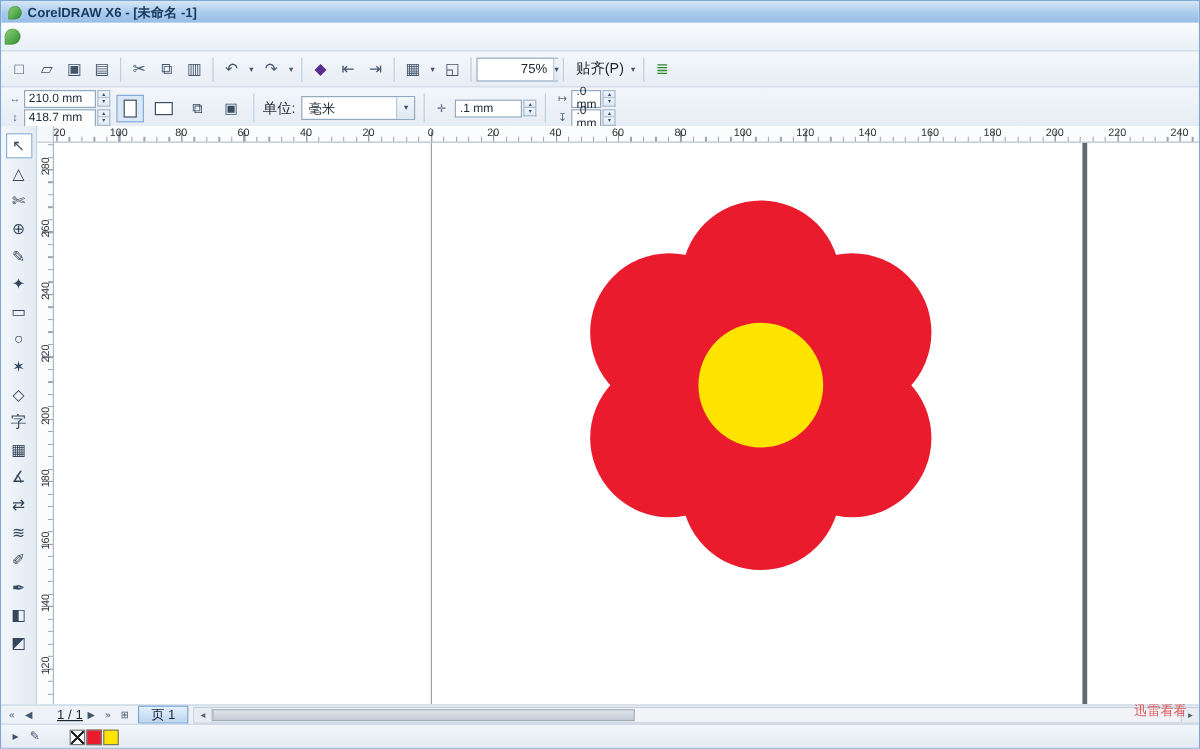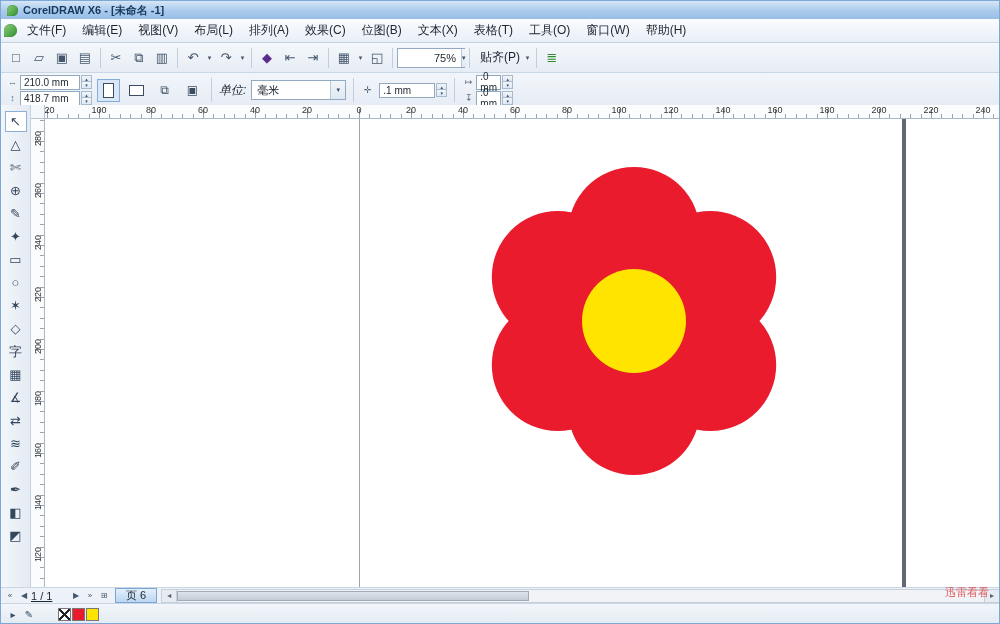--- a/index.html
+++ b/index.html
@@ -38,21 +38,21 @@
   .spins{display:flex;flex-direction:column;width:11px;}
   .spins i{height:7px;display:flex;align-items:center;justify-content:center;font-size:5px;font-style:normal;
        color:#35506e;background:linear-gradient(#f2f6fa,#dfe8f2);border:1px solid #a8bacd;border-top-width:0;box-sizing:border-box;}
   .spins i:first-child{border-top-width:1px;}
   .obtn{width:23px;height:23px;display:flex;align-items:center;justify-content:center;border:1px solid transparent;
        font-size:12px;color:#3a4c60;box-sizing:border-box;}
   .obtn.pressed{background:#d9e7f7;border-color:#86add8;}
   .pshape{width:9px;height:13px;border:1px solid #3a4c60;background:#fff;}
   .lshape{width:13px;height:9px;border:1px solid #3a4c60;background:#fff;}
   .psep{width:1px;height:24px;background:#c0cedd;margin:0 2px;}
-  .plabel{font-size:12px;font-style:italic;}
+  .plabel{font-size:12px;}
   .main{position:absolute;left:0;top:104px;width:1000px;height:482px;}
   .toolbox{position:absolute;left:0;top:0;width:30px;height:482px;background:linear-gradient(90deg,#f3f7fb,#e3eaf2);
        border-right:1px solid #c5d2e0;display:flex;flex-direction:column;align-items:center;padding-top:6px;gap:2px;box-sizing:border-box;}
   .tool{width:22px;height:21px;display:flex;align-items:center;justify-content:center;font-size:13px;color:#33465c;
        border:1px solid transparent;box-sizing:border-box;flex:0 0 auto;}
   .tool.selected{background:#fff;border-color:#8fb0d6;}
   .corner{position:absolute;left:30px;top:0;width:14px;height:14px;background:#f5f8fb;
        border-right:1px solid #b7c3cf;border-bottom:1px solid #b7c3cf;box-sizing:border-box;}
   .h-ruler{position:absolute;left:44px;top:0;width:956px;height:14px;overflow:hidden;border-bottom:1px solid #aab8c6;
        box-sizing:border-box;background-color:#fbfcfd;
@@ -67,21 +67,21 @@
        background-size:4px auto,9px auto;background-position:100% 22px,100% 22px;background-repeat:repeat-y;}
   .v-label{position:absolute;left:0;width:14px;text-align:center;transform:rotate(-90deg);font-size:9px;color:#333;}
   .canvas{position:absolute;left:44px;top:14px;width:956px;height:468px;background:#fff;overflow:hidden;}
   .page-left{position:absolute;left:314px;top:0;bottom:0;width:1px;background:#9aa4ae;}
   .page-right{position:absolute;left:857px;top:0;bottom:0;width:4px;background:#616a74;}
   #flower-svg{position:absolute;left:0;top:0;}
   .watermark{position:absolute;right:10px;top:584px;font-size:11px;color:rgba(221,62,62,.85);z-index:6;}
   .navrow{position:absolute;left:0;top:586px;width:1000px;height:16px;display:flex;align-items:center;
        background:#edf2f8;border-top:1px solid #c9d6e4;box-sizing:border-box;padding-left:2px;}
   .nbtn{width:14px;height:13px;display:flex;align-items:center;justify-content:center;font-size:8px;color:#44566b;}
-  .pageind{min-width:38px;text-align:left;font-size:11px;text-decoration:underline;}
+  .pageind{min-width:38px;text-align:right;font-size:11px;text-decoration:underline;}
   .pagetab{height:15px;display:flex;align-items:center;padding:0 10px;margin-left:4px;font-size:11px;
        background:linear-gradient(#e3f0fc,#bcd6f0);border:1px solid #7aa5d4;box-sizing:border-box;}
   .hscroll{position:relative;flex:1;height:14px;margin:0 1px 0 4px;background:#f1f3f6;border:1px solid #c6cfda;box-sizing:border-box;}
   .sarr{position:absolute;top:0;width:14px;height:12px;display:flex;align-items:center;justify-content:center;
        font-size:8px;color:#55626f;background:#e7ecf2;}
   .sarr.left{left:0;border-right:1px solid #c6cfda;}
   .sarr.right{right:0;border-left:1px solid #c6cfda;}
   .hthumb{position:absolute;left:15px;top:1px;height:10px;width:352px;background:linear-gradient(#dde3ea,#c3ccd6);
        border:1px solid #9fabb8;box-sizing:border-box;}
   .statusbar{position:absolute;left:0;top:602px;width:1000px;height:22px;display:flex;align-items:center;gap:4px;
@@ -97,34 +97,20 @@
 
 <div class="app">
 
   <div class="titlebar">
     <span class="applogo"></span>
     <span>CorelDRAW X6 - [未命名 -1]</span>
   </div>
 
   <div class="menubar">
     <span class="applogo"></span>
-    <div id="menu-items" style="display:flex">
-        <span class="menu-item">文件(F)</span>
-        <span class="menu-item">编辑(E)</span>
-        <span class="menu-item">视图(V)</span>
-        <span class="menu-item">布局(L)</span>
-        <span class="menu-item">排列(A)</span>
-        <span class="menu-item">效果(C)</span>
-        <span class="menu-item">位图(B)</span>
-        <span class="menu-item">文本(X)</span>
-        <span class="menu-item">表格(T)</span>
-        <span class="menu-item">工具(O)</span>
-        <span class="menu-item">窗口(W)</span>
-        <span class="menu-item">帮助(H)</span>
-      </div>
   </div>
 
   <div class="toolbar" id="tb-items">
       <div class="tbtn">□</div>
       <div class="tbtn">▱</div>
       <div class="tbtn">▣</div>
       <div class="tbtn">▤</div>
       <div class="tsep"></div>
       <div class="tbtn">✂</div>
       <div class="tbtn">⧉</div>
@@ -298,21 +284,21 @@
         <div class="nbtn">«</div>
         <div class="nbtn">◀</div>
       </div>
     <span class="pageind">1 / 1</span>
     <div id="navbtns-right" style="display:flex">
         <div class="nbtn">▶</div>
         <div class="nbtn">»</div>
         <div class="nbtn">⊞</div>
       </div>
     <div class="pagetab">
-      <span>页 6</span>
+      <span>页 1</span>
     </div>
     <div class="hscroll">
       <span class="sarr left">◂</span>
       <div class="hthumb"></div>
       <span class="sarr right">▸</span>
     </div>
   </div>
 
   <div class="statusbar">
     <div id="status-icons" style="display:flex;gap:2px">

